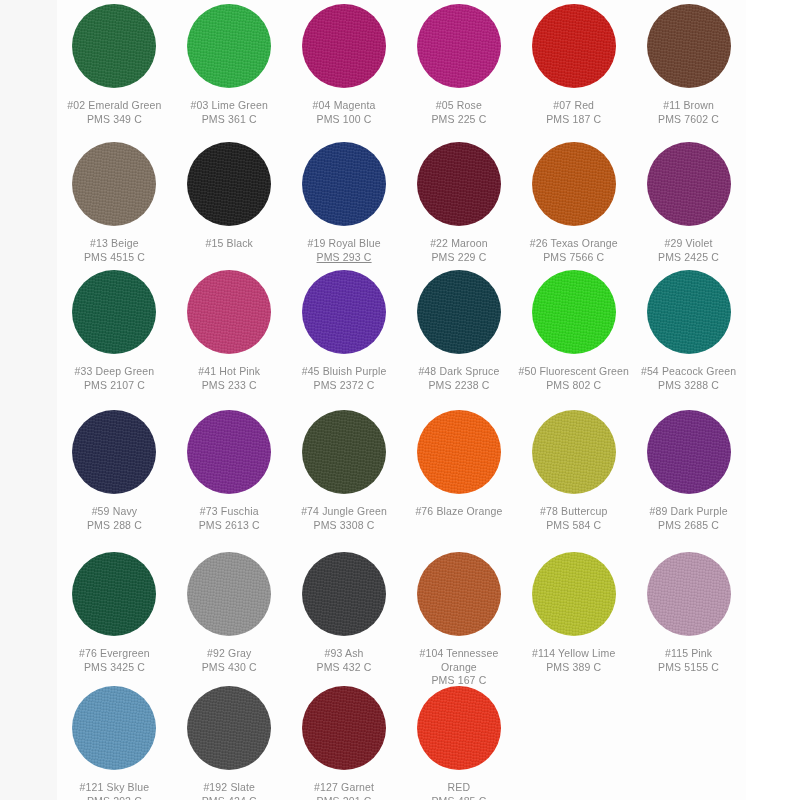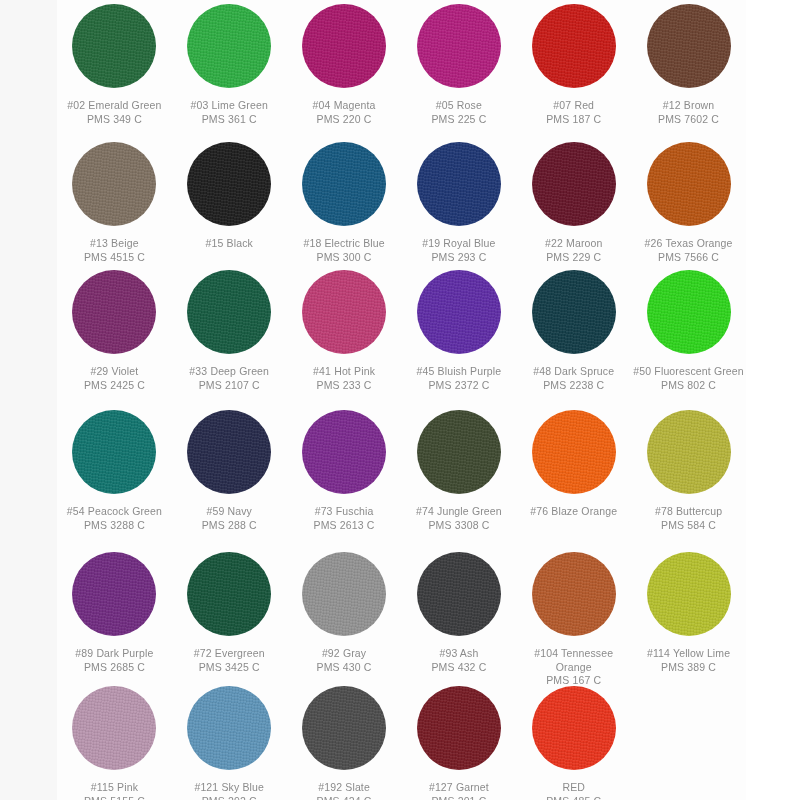--- a/index.html
+++ b/index.html
@@ -128,69 +128,62 @@
         <div class="swatch-disc" style="background: rgb(46, 173, 67);"></div>
         <div class="swatch-caption">
           <span class="swatch-name" style="color: rgb(139, 139, 139);">#03 Lime Green</span>
           <span class="swatch-pms" style="color: rgb(139, 139, 139);">PMS 361 C</span>
         </div>
       </div>
       <div class="swatch-cell">
         <div class="swatch-disc" style="background: rgb(169, 24, 107);"></div>
         <div class="swatch-caption">
           <span class="swatch-name" style="color: rgb(139, 139, 139);">#04 Magenta</span>
-          <span class="swatch-pms" style="color: rgb(139, 139, 139);">PMS 220 C</span>
+          <span class="swatch-pms" style="color: rgb(139, 139, 139);">PMS 100 C</span>
         </div>
       </div>
       <div class="swatch-cell">
         <div class="swatch-disc" style="background: rgb(177, 30, 125);"></div>
         <div class="swatch-caption">
           <span class="swatch-name" style="color: rgb(139, 139, 139);">#05 Rose</span>
           <span class="swatch-pms" style="color: rgb(139, 139, 139);">PMS 225 C</span>
         </div>
       </div>
       <div class="swatch-cell">
         <div class="swatch-disc" style="background: rgb(200, 26, 22);"></div>
         <div class="swatch-caption">
           <span class="swatch-name" style="color: rgb(139, 139, 139);">#07 Red</span>
           <span class="swatch-pms" style="color: rgb(139, 139, 139);">PMS 187 C</span>
         </div>
       </div>
       <div class="swatch-cell">
         <div class="swatch-disc" style="background: rgb(107, 66, 48);"></div>
         <div class="swatch-caption">
-          <span class="swatch-name" style="color: rgb(139, 139, 139);">#12 Brown</span>
+          <span class="swatch-name" style="color: rgb(139, 139, 139);">#11 Brown</span>
           <span class="swatch-pms" style="color: rgb(139, 139, 139);">PMS 7602 C</span>
         </div>
       </div>
       <div class="swatch-cell">
         <div class="swatch-disc" style="background: rgb(126, 112, 97);"></div>
         <div class="swatch-caption">
           <span class="swatch-name" style="color: rgb(139, 139, 139);">#13 Beige</span>
           <span class="swatch-pms" style="color: rgb(139, 139, 139);">PMS 4515 C</span>
         </div>
       </div>
       <div class="swatch-cell">
         <div class="swatch-disc" style="background: rgb(30, 30, 30);"></div>
         <div class="swatch-caption">
           <span class="swatch-name" style="color: rgb(139, 139, 139);">#15 Black</span>
         </div>
       </div>
       <div class="swatch-cell">
-        <div class="swatch-disc" style="background: rgb(21, 88, 127);"></div>
-        <div class="swatch-caption">
-          <span class="swatch-name" style="color: rgb(139, 139, 139);">#18 Electric Blue</span>
-          <span class="swatch-pms" style="color: rgb(139, 139, 139);">PMS 300 C</span>
-        </div>
-      </div>
-      <div class="swatch-cell">
         <div class="swatch-disc" style="background: rgb(30, 54, 115);"></div>
         <div class="swatch-caption">
           <span class="swatch-name" style="color: rgb(139, 139, 139);">#19 Royal Blue</span>
-          <span class="swatch-pms" style="color: rgb(139, 139, 139);">PMS 293 C</span>
+          <span class="swatch-pms" style="color: rgb(139, 139, 139); text-decoration: underline;">PMS 293 C</span>
         </div>
       </div>
       <div class="swatch-cell">
         <div class="swatch-disc" style="background: rgb(101, 21, 41);"></div>
         <div class="swatch-caption">
           <span class="swatch-name" style="color: rgb(139, 139, 139);">#22 Maroon</span>
           <span class="swatch-pms" style="color: rgb(139, 139, 139);">PMS 229 C</span>
         </div>
       </div>
       <div class="swatch-cell">
@@ -286,21 +279,21 @@
       <div class="swatch-cell">
         <div class="swatch-disc" style="background: rgb(112, 43, 128);"></div>
         <div class="swatch-caption">
           <span class="swatch-name" style="color: rgb(139, 139, 139);">#89 Dark Purple</span>
           <span class="swatch-pms" style="color: rgb(139, 139, 139);">PMS 2685 C</span>
         </div>
       </div>
       <div class="swatch-cell">
         <div class="swatch-disc" style="background: rgb(22, 84, 58);"></div>
         <div class="swatch-caption">
-          <span class="swatch-name" style="color: rgb(139, 139, 139);">#72 Evergreen</span>
+          <span class="swatch-name" style="color: rgb(139, 139, 139);">#76 Evergreen</span>
           <span class="swatch-pms" style="color: rgb(139, 139, 139);">PMS 3425 C</span>
         </div>
       </div>
       <div class="swatch-cell">
         <div class="swatch-disc" style="background: rgb(146, 146, 146);"></div>
         <div class="swatch-caption">
           <span class="swatch-name" style="color: rgb(139, 139, 139);">#92 Gray</span>
           <span class="swatch-pms" style="color: rgb(139, 139, 139);">PMS 430 C</span>
         </div>
       </div>

